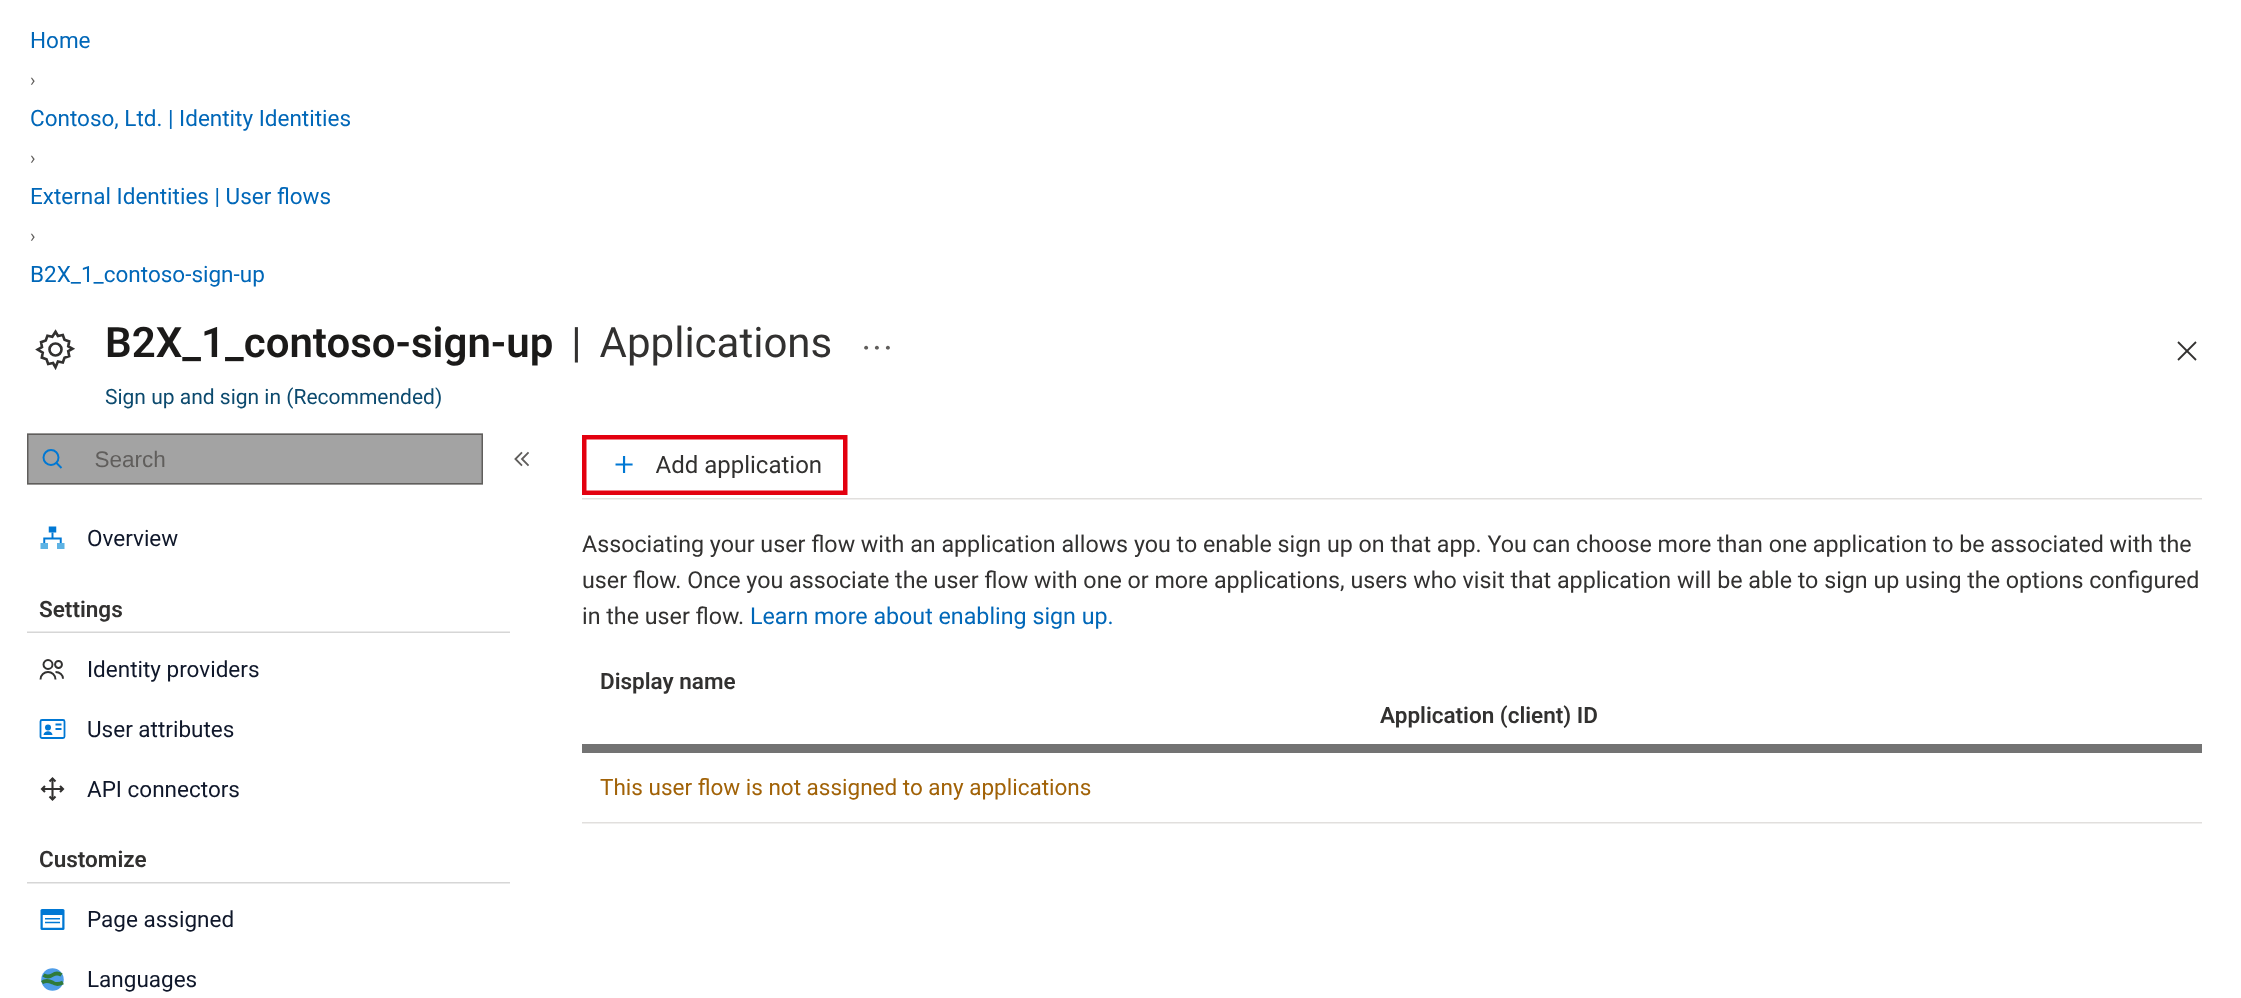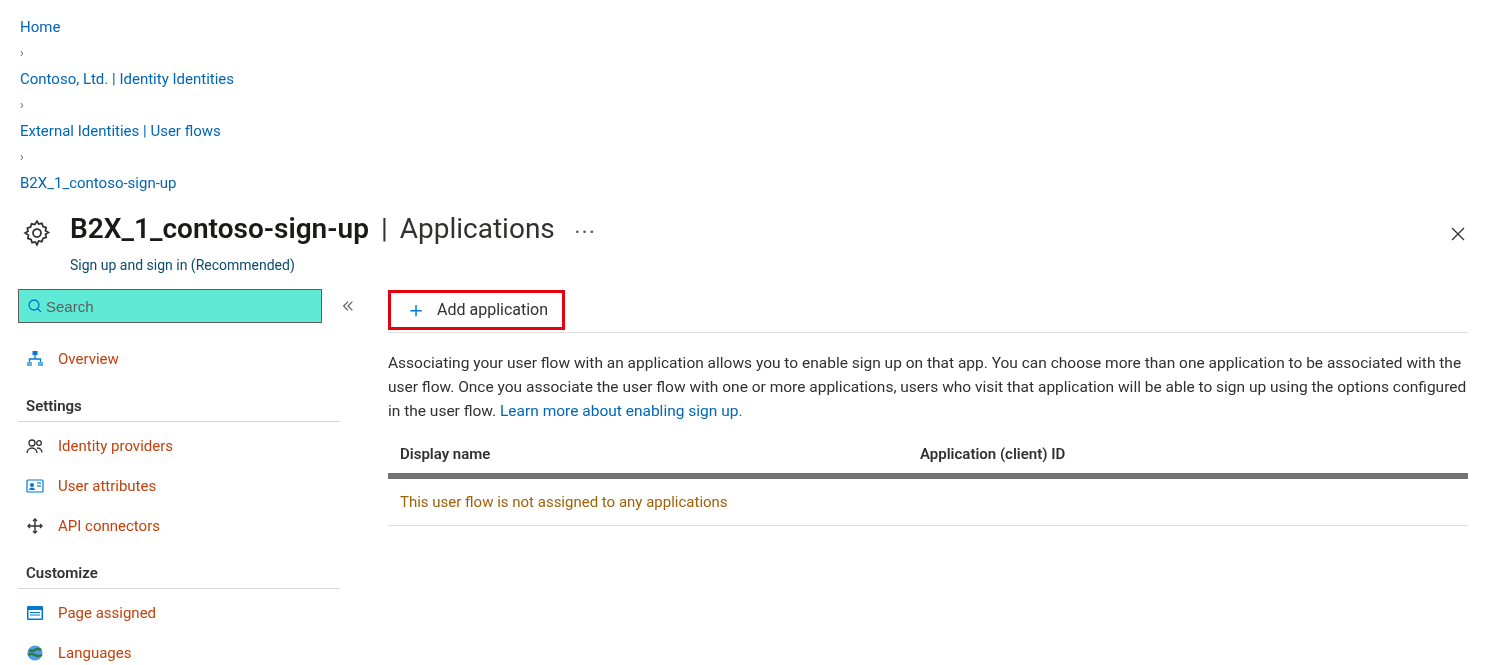--- a/index.html
+++ b/index.html
@@ -68,39 +68,39 @@
   }
 
   
   .search-row { display:flex; align-items:center; gap: 14px; margin-bottom: 16px;}
   .search-box {
     flex: 1 1 auto;
     height: 34px;
     border: 1px solid #605e5c;
     display: flex; align-items: center;
     padding: 0 8px;
-    gap: 3px;
-    background: #5eead4;
+    gap: 20px;
+    background: #a3a3a3;
   }
   .search-box svg { color: #0078d4; }
   .search-box input {
     border: none; outline: none; flex:1; font-size: 15px; color:#323130;
     background: transparent;
   }
   .search-box input::placeholder { color: #605e5c; }
   .collapse-btn {
     width: 24px; height: 24px; display:flex; align-items:center; justify-content:center;
     cursor:pointer; color:#605e5c;
   }
 
   
   .nav-item {
     display:flex; align-items:center; gap:14px;
     height: 40px; padding: 0 8px;
-    cursor:pointer; font-size: 15px; color:#c2410c;
+    cursor:pointer; font-size: 15px; color:#0f172a;
     border-radius: 0;
   }
   .nav-item.selected { background: #edebe9; }
   .nav-icon { width:18px; height:18px; display:flex; align-items:center; justify-content:center; flex:0 0 auto;}
   .nav-section {
     font-size: 15px; font-weight: 600; color:#323130;
     padding: 18px 8px 6px 8px;
     border-bottom: 1px solid #d6d6d6;
     margin-right: 20px;
     margin-bottom: 4px;
@@ -132,21 +132,21 @@
   
   .table {
     width: 100%;
   }
   .thead {
     display:flex; border-bottom: 6px solid #737373;
     padding: 10px 12px;
     font-weight:600; font-size:15px;
   }
   .thead .col1 { flex: 0 0 520px; }
-  .thead .col2 { flex: 1 1 auto; }
+  .thead .col2 { flex: 1 1 auto; margin-top: 23px; }
   .empty-row {
     padding: 14px 12px;
     font-size: 15px; color:#a16207;
     border-bottom: 1px solid #e1dfdd;
   }
 </style>
 </head>
 <body>
 
 <nav class="breadcrumb">

